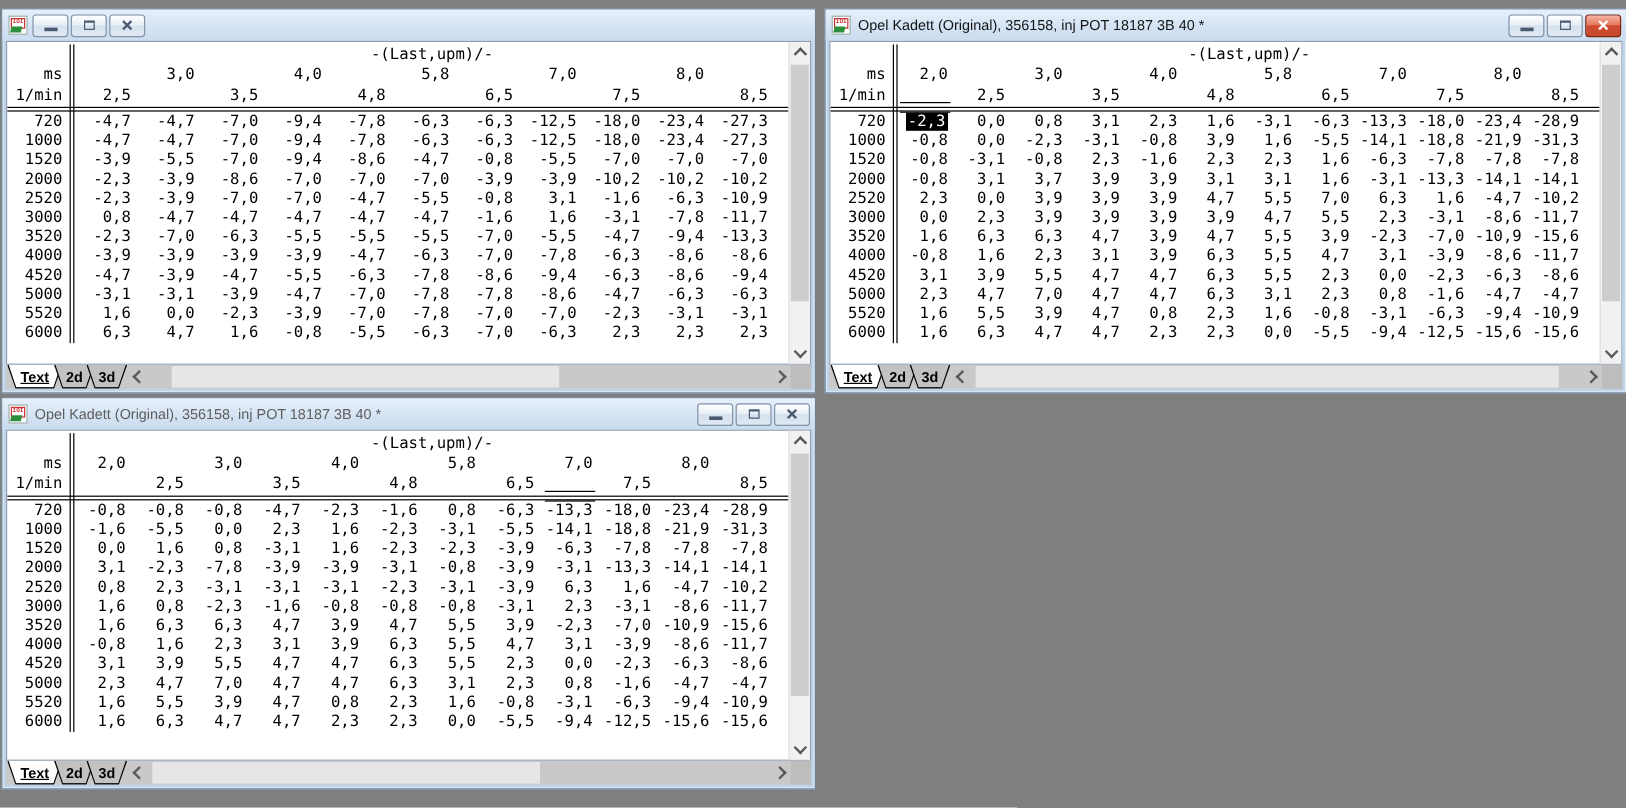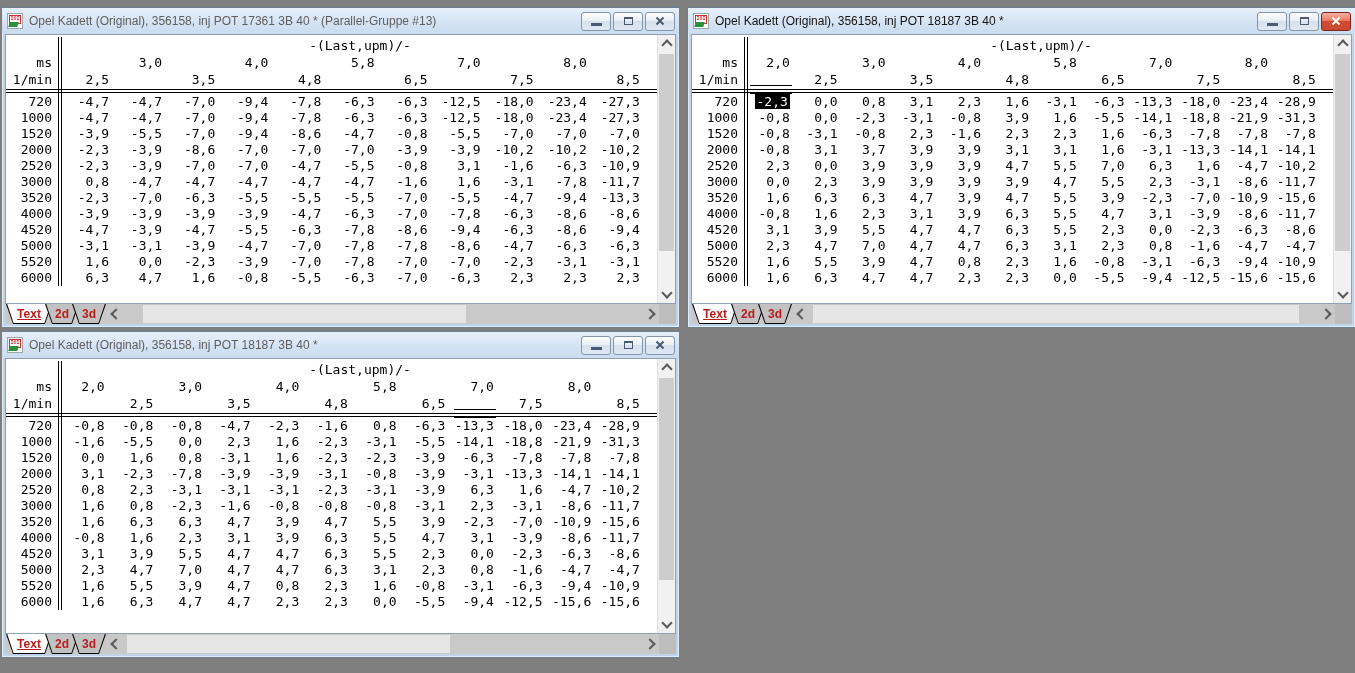--- a/index.html
+++ b/index.html
@@ -50,38 +50,37 @@
   .chev.l{transform:rotate(135deg);margin-left:3px;}
   .chev.r{transform:rotate(-45deg);margin-right:3px;}
   .vthumb{position:absolute;left:1px;right:1px;background:#cdcdcd;}
   .tabstrip{height:20px;margin:0 3px;background:#c9c9c9;display:flex;align-items:stretch;position:relative;}
   .tab{position:relative;height:20px;margin-left:-7px;
     clip-path:polygon(0 0,100% 0,calc(100% - 7px) 100%,7px 100%);background:#000;}
   .tab:first-child{margin-left:1px;}
   .tab .tab-in{position:absolute;left:1.2px;right:1.2px;top:0;bottom:1px;
     clip-path:polygon(0 0,100% 0,calc(100% - 6.4px) 100%,6.4px 100%);
     background:#c2c2c2;display:flex;align-items:center;justify-content:center;
-    font:bold 12px "Liberation Sans",sans-serif;color:#b91c1c;}
+    font:bold 12px "Liberation Sans",sans-serif;color:#000000;}
   .tab.active .tab-in{background:#fff;text-decoration:underline;}
   .hs-arrow{width:16px;display:flex;align-items:center;justify-content:center;}
   .hs-track{flex:1;position:relative;}
   .hthumb{position:absolute;top:1px;bottom:1px;background:#e6e6e6;}
   .corner{width:17px;background:#bdbdbd;}
 </style>
 </head>
 <body>
 
 <div id="desktop" style="background: rgb(127, 127, 127);">
     <div class="win" style="left: 1px; top: 7px; width: 679px; height: 321px;">
     <div class="titlebar">
       <div class="app-icon">
         <div class="ico-top">IOI</div>
         <div class="ico-bot"></div>
       </div>
-      <div class="title">Opel Kadett (Original), 356158, inj POT 17361 3B 40 * (Parallel-Gruppe #13)</div>
       <div class="controls">
         <div class="cbtn">
           <div class="glyph-min"></div>
         </div>
         <div class="cbtn">
           <div class="glyph-restore"></div>
         </div>
         <div class="cbtn btn-close">
           <svg width="10" height="10" viewBox="0 0 10 10">
             <path d="M1.5 1.5 L8.5 8.5 M8.5 1.5 L1.5 8.5" stroke="currentColor" stroke-width="2" fill="none"></path>

